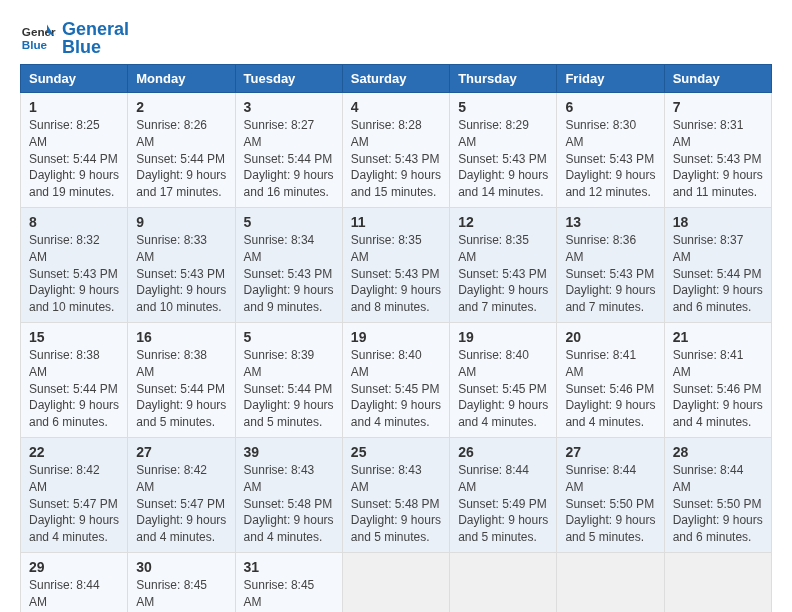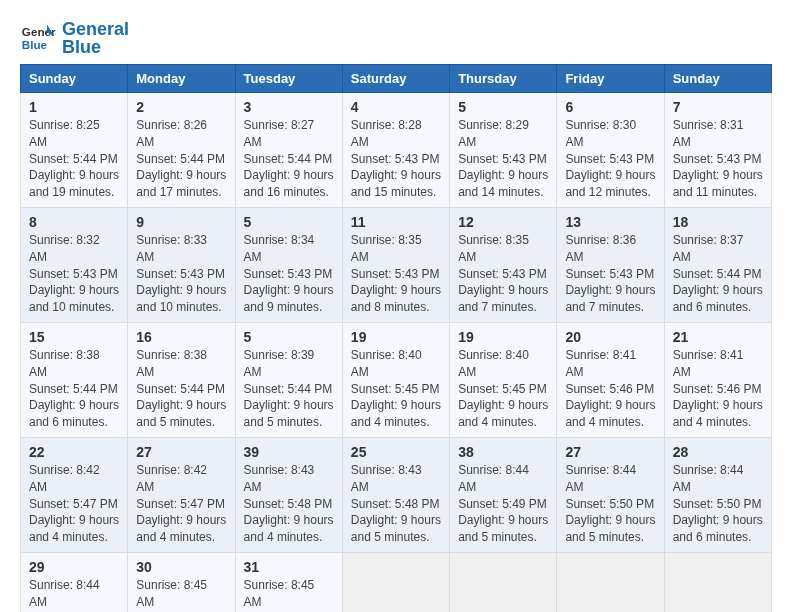--- a/index.html
+++ b/index.html
@@ -316,21 +316,21 @@
       </td>
         <td>
         <span class="day-num">25</span>
         <div class="cell-content">
           Sunrise: 8:43 AM<br>
           Sunset: 5:48 PM<br>
           Daylight: 9 hours and 5 minutes.
         </div>
       </td>
         <td>
-        <span class="day-num">38</span>
+        <span class="day-num">26</span>
         <div class="cell-content">
           Sunrise: 8:44 AM<br>
           Sunset: 5:49 PM<br>
           Daylight: 9 hours and 5 minutes.
         </div>
       </td>
         <td>
         <span class="day-num">27</span>
         <div class="cell-content">
           Sunrise: 8:44 AM<br>

